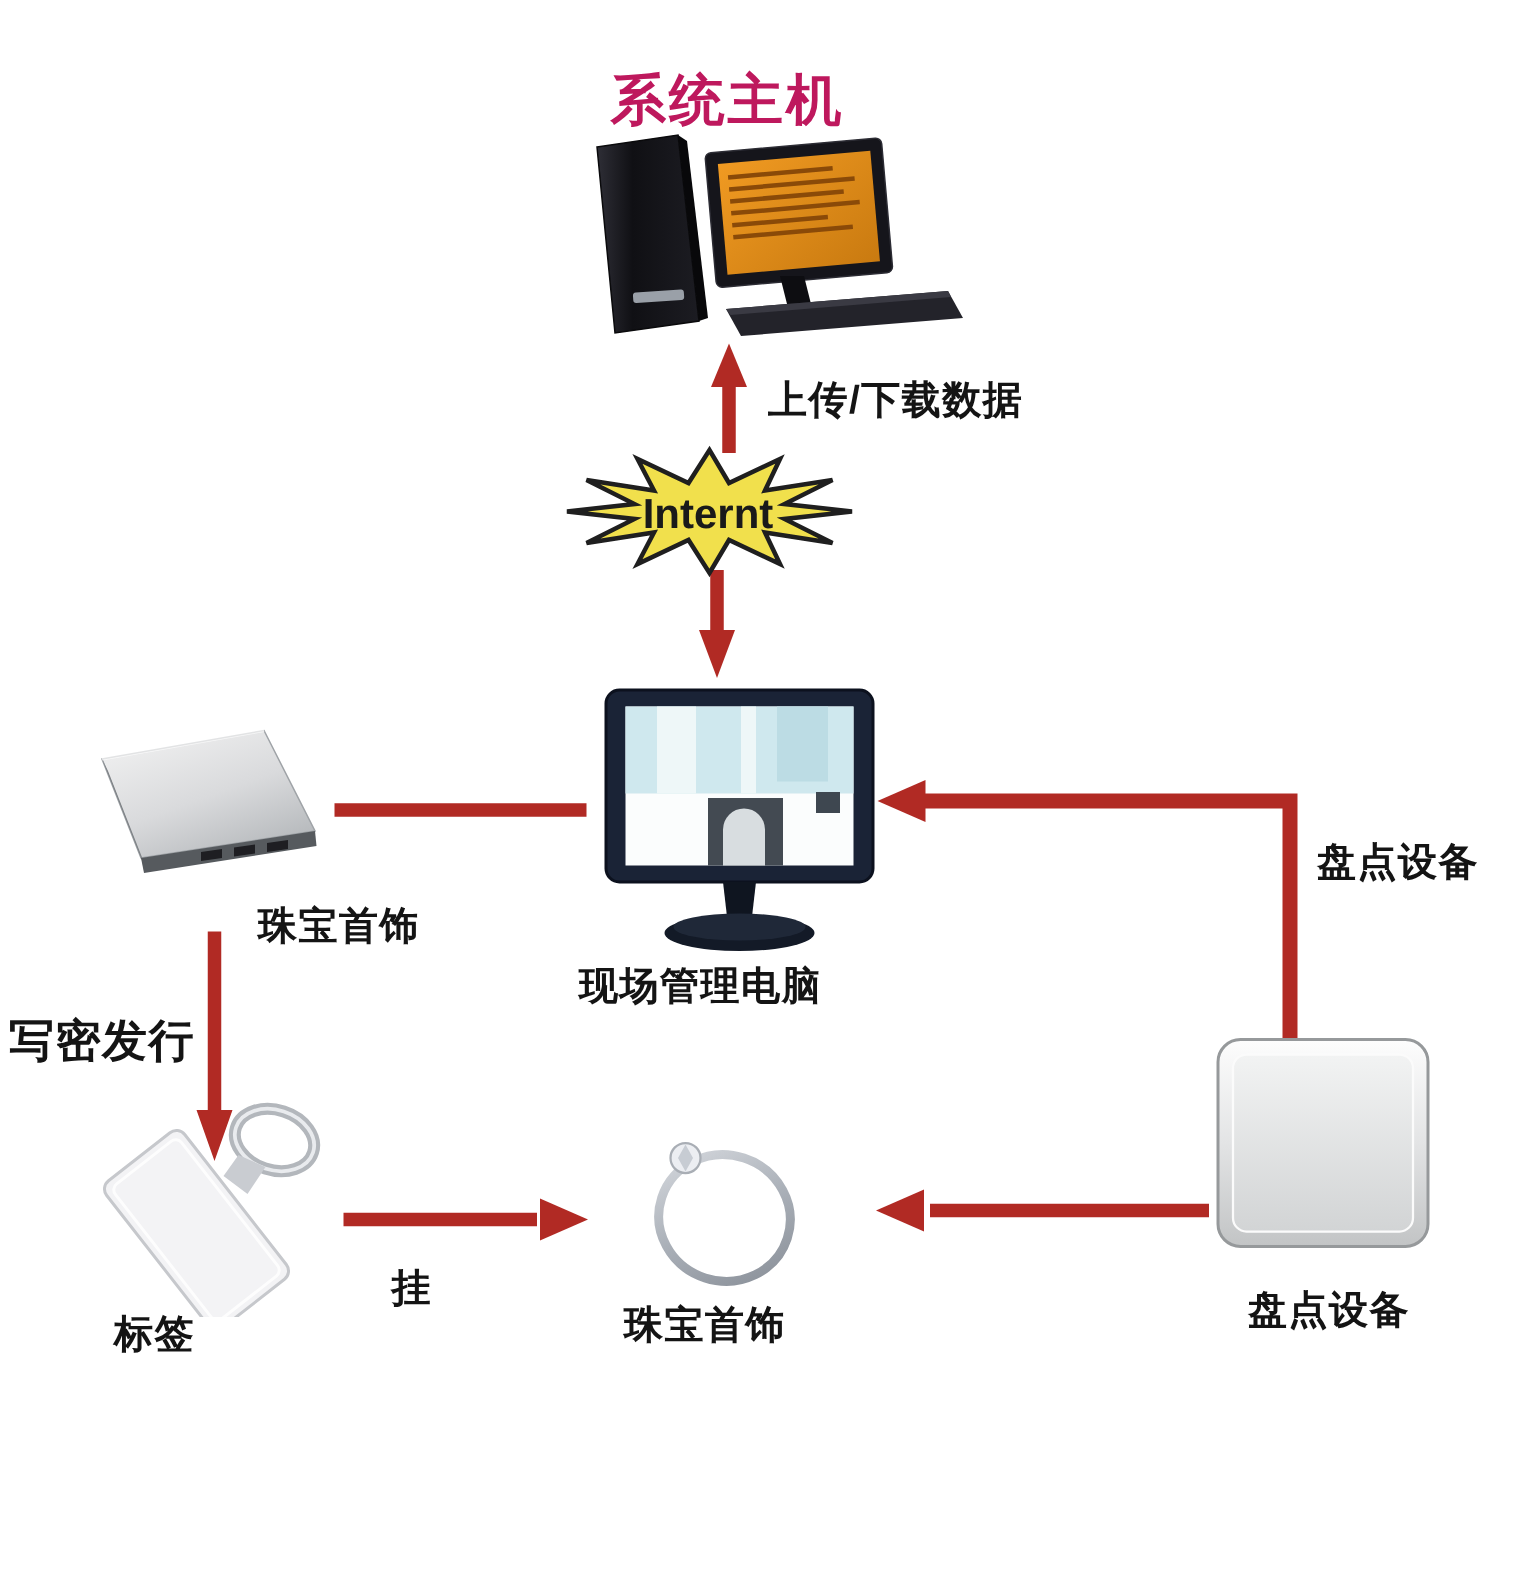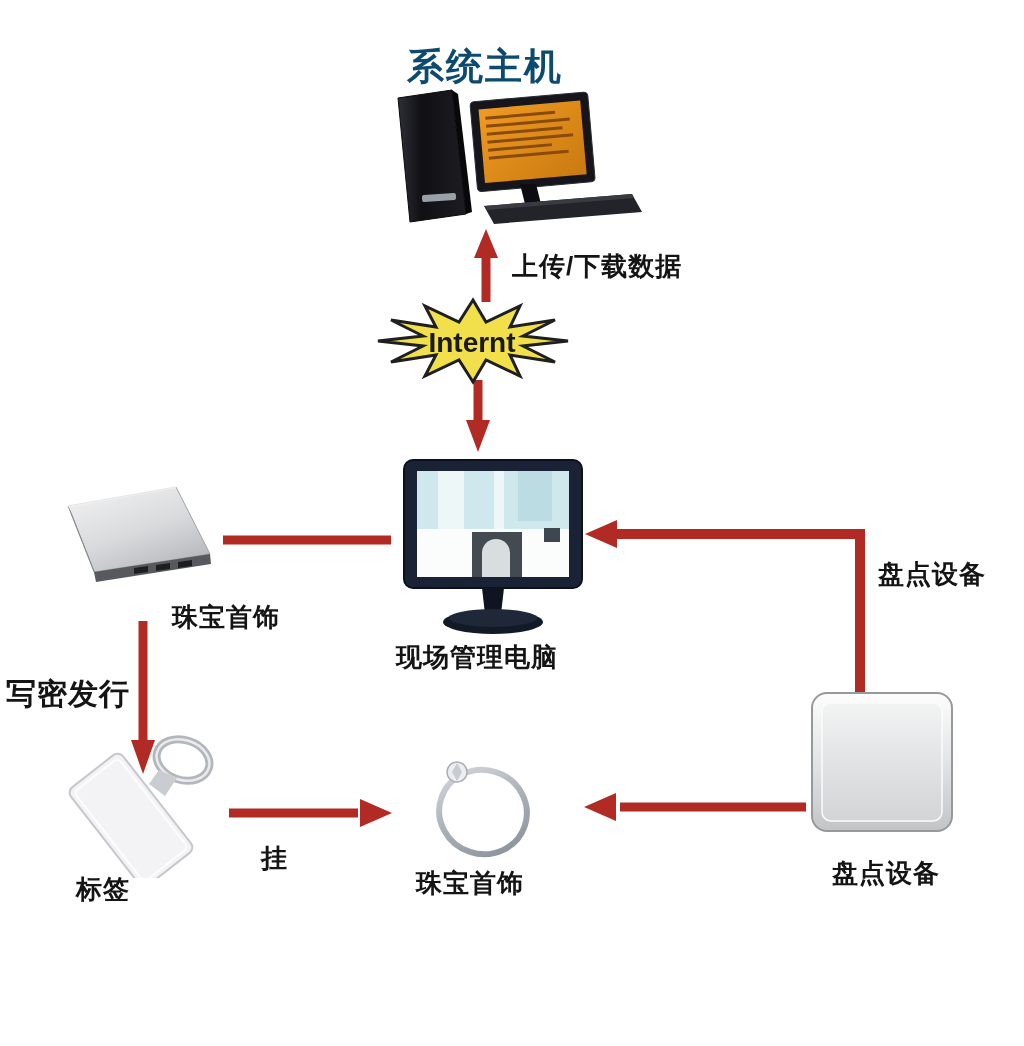--- a/index.html
+++ b/index.html
@@ -7,27 +7,27 @@
     position:relative;width:1024px;height:1046px;background:#ffffff;overflow:hidden;
     font-family:"Liberation Sans","DejaVu Sans",sans-serif;
   }
   .overlay{position:absolute;left:0;top:0;width:1024px;height:1046px;pointer-events:none;}
   .img{position:absolute;}
   .label{
     position:absolute;font-weight:bold;color:#141414;font-size:26px;
     white-space:nowrap;letter-spacing:1px;
   }
   .title{
-    position:absolute;font-weight:bold;color:#0c4a6e;font-size:37px;
+    position:absolute;font-weight:bold;color:#be185d;font-size:37px;
     white-space:nowrap;letter-spacing:2px;
   }
   
   .pos-title{left:407px;top:42px;}
   .pos-upload{left:512px;top:249px;}
-  .pos-sitepc{left:396px;top:640px;text-align:right;}
+  .pos-sitepc{left:386px;top:640px;text-align:right;}
   .pos-reader{left:172px;top:600px;}
   .pos-write{left:6px;top:674px;font-size:30px;text-align:center;}
   .pos-tag{left:76px;top:872px;}
   .pos-hang{left:261px;top:841px;}
   .pos-jewel{left:416px;top:866px;}
   .pos-exch{left:878px;top:557px;}
   .pos-device{left:832px;top:856px;}
   
   .pos-host-img{left:392px;top:86px;width:252px;height:148px;}
   .pos-sitepc-img{left:398px;top:458px;width:190px;height:180px;}

